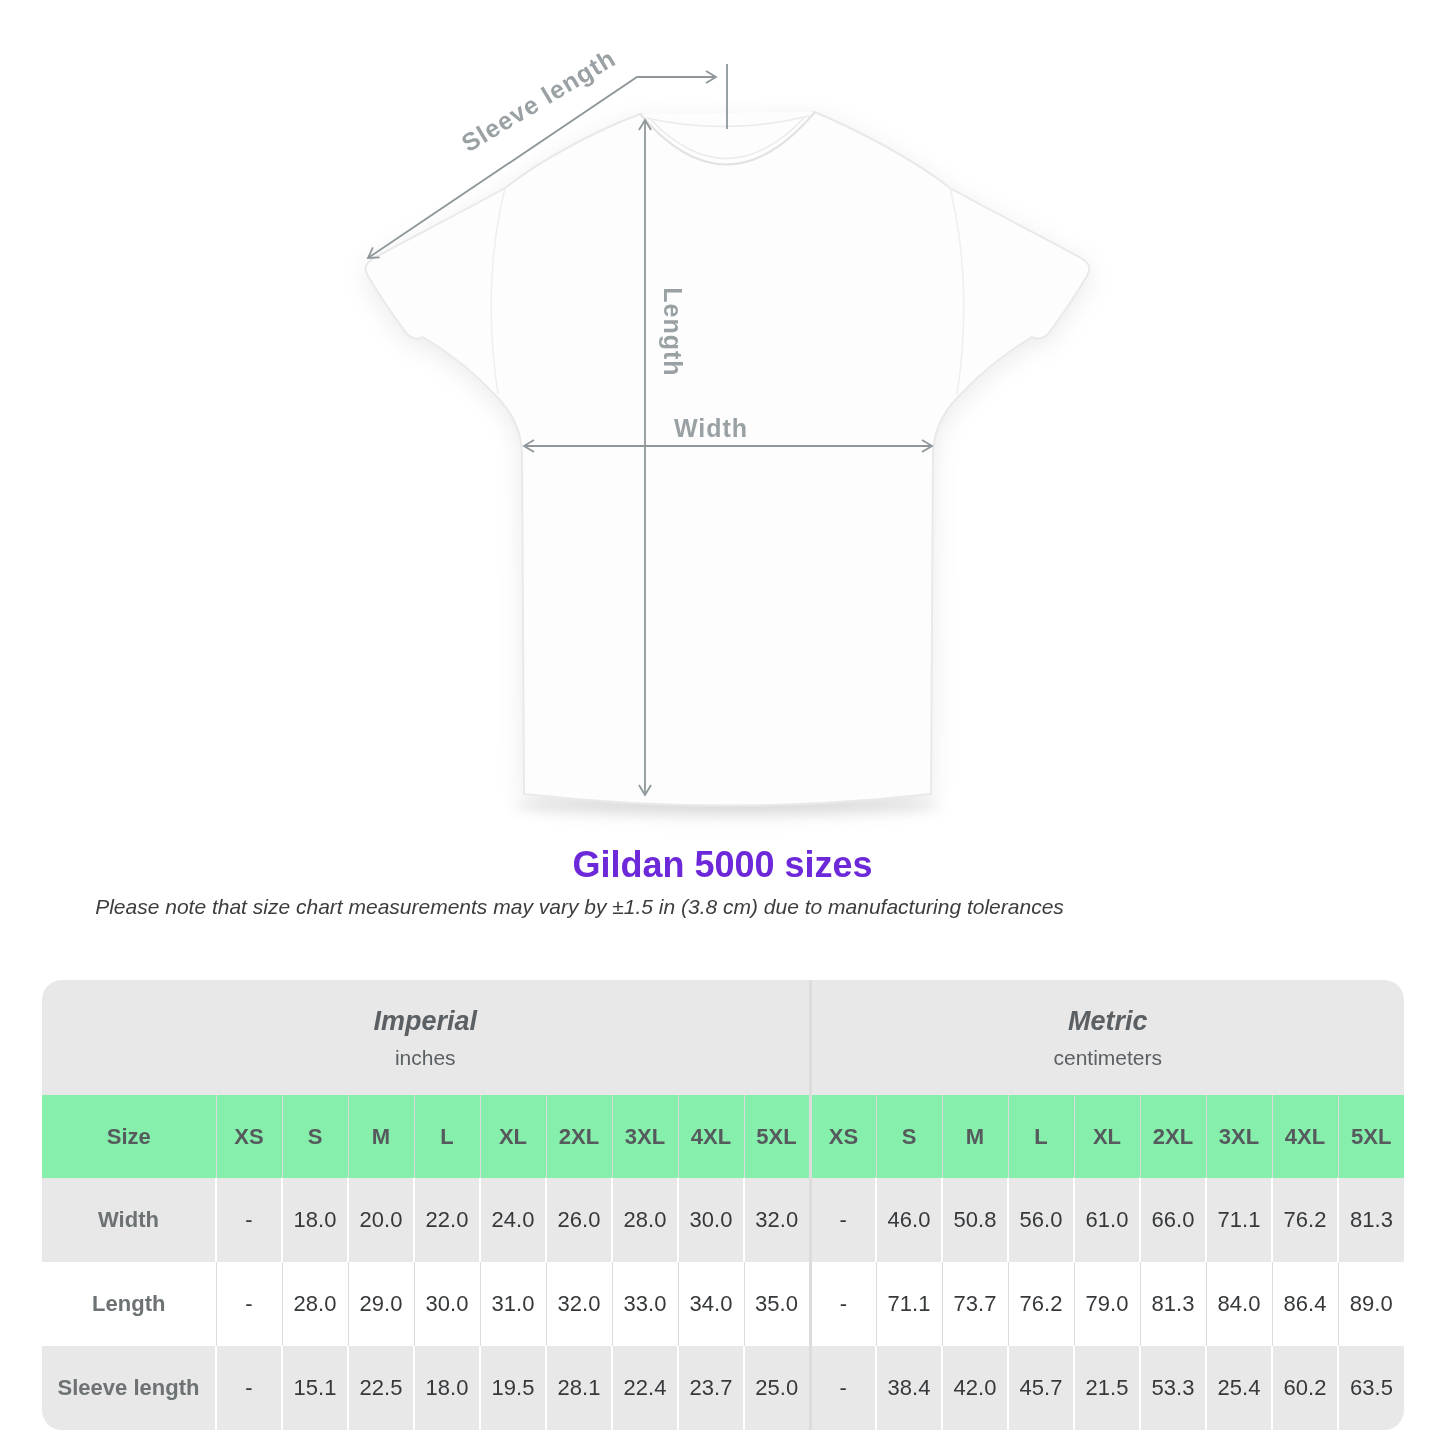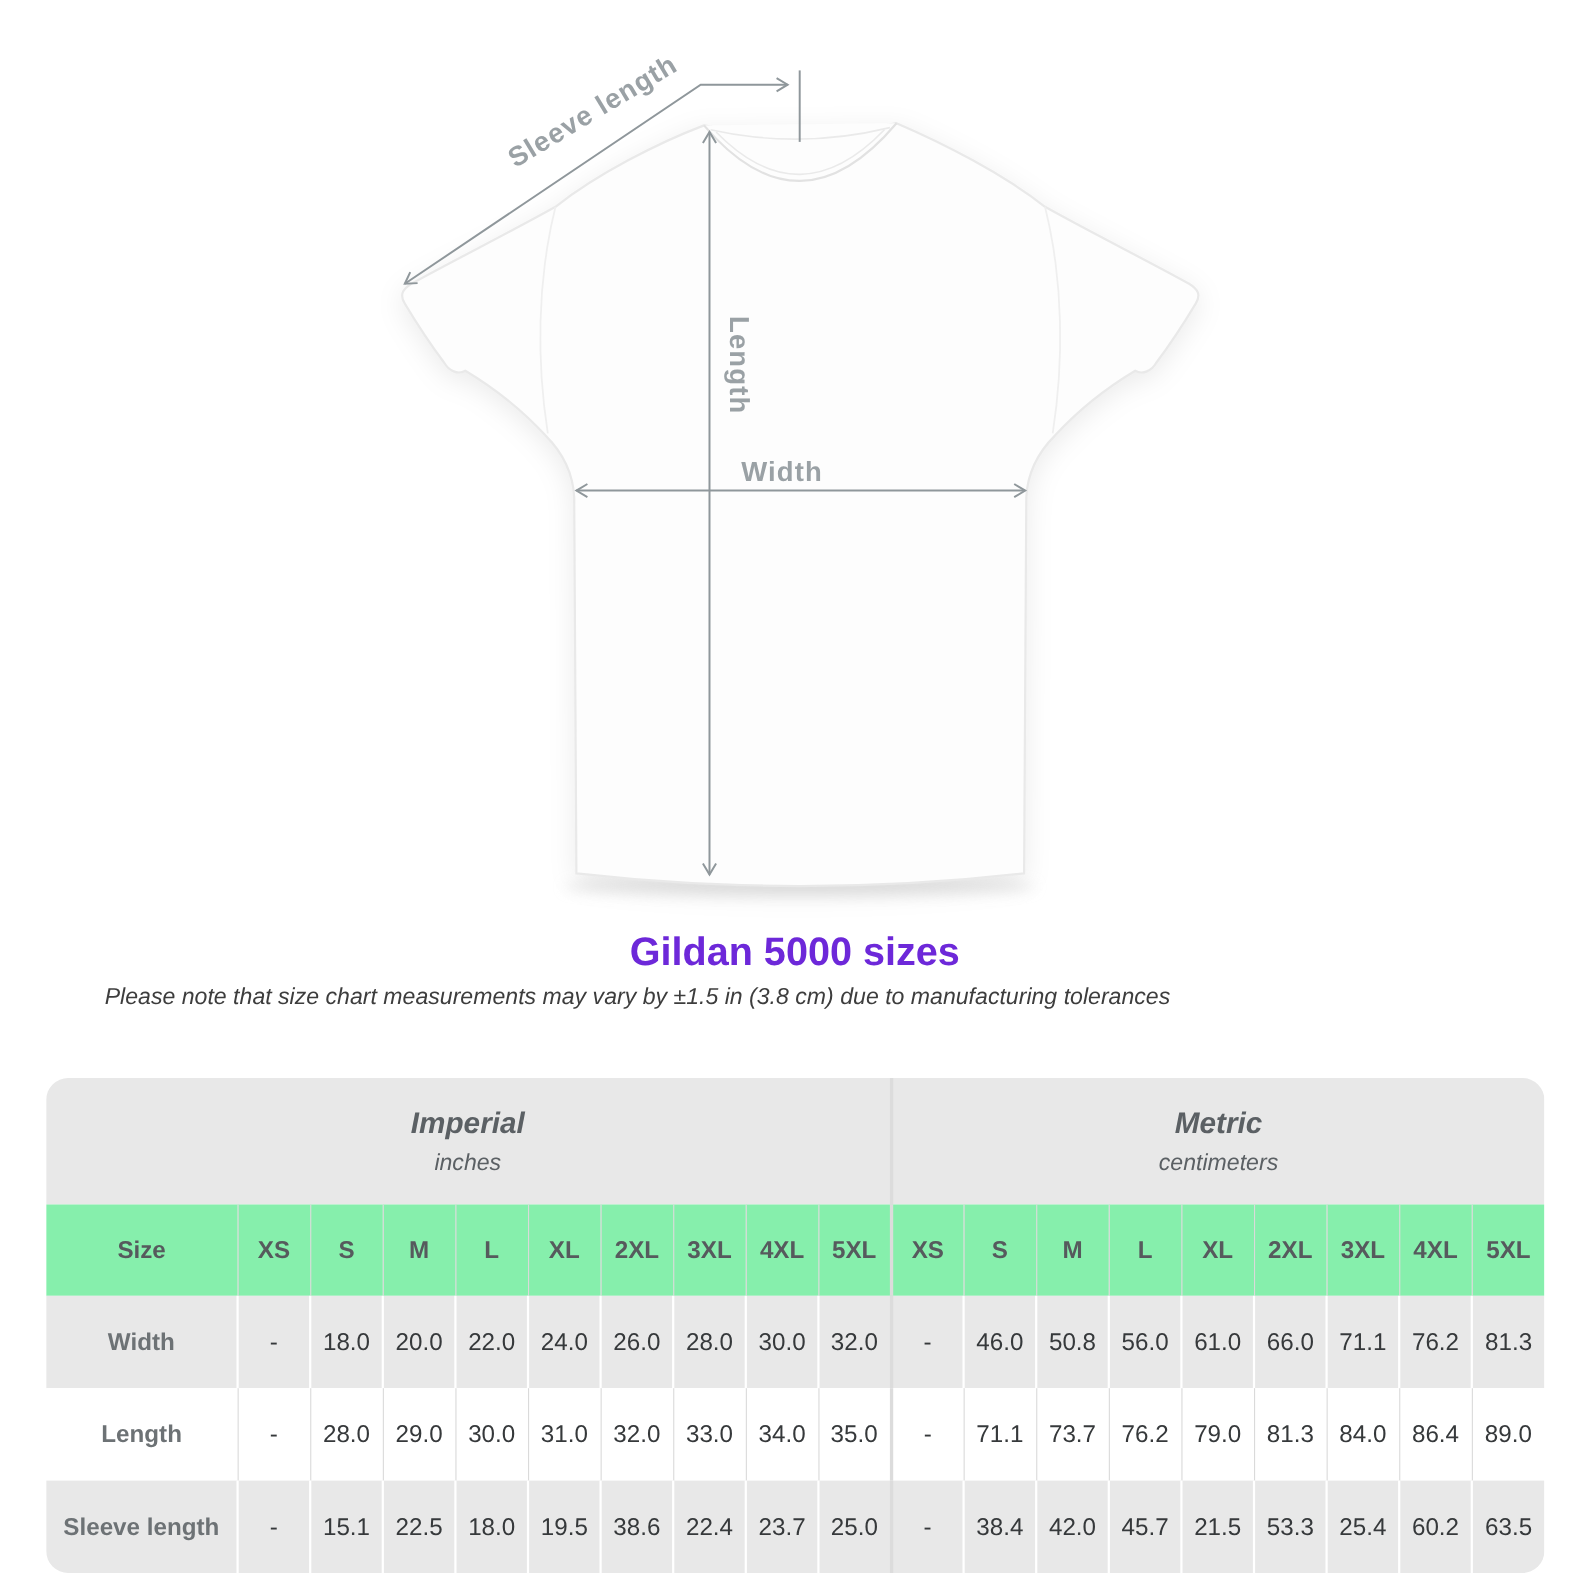--- a/index.html
+++ b/index.html
@@ -31,21 +31,21 @@
   .table-wrap{
     position:absolute;left:42px;top:948px;width:1362px;height:450px;
     border-radius:20px;overflow:hidden;background:#ffffff;margin-top:32px;
   }
   table.size-table{
     width:100%;height:100%;border-collapse:collapse;table-layout:fixed;
   }
   tr.band{height:115px;}
   tr.band td{background:#e8e8e8;vertical-align:middle;text-align:center;padding:0;}
   .group-name{font-size:27px;font-weight:bold;font-style:italic;color:#5b6064;line-height:30px;}
-  .group-unit{font-size:21px;font-style:italic;color:#5b6064;line-height:24px;margin-top:10px;}
+  .group-unit{font-size:21px;color:#5b6064;line-height:24px;margin-top:10px;}
   tr.size-row{height:83px;}
   tr.size-row td{
     background:#86efac;text-align:center;vertical-align:middle;
     font-size:22px;font-weight:bold;color:#565a5d;padding:0;
   }
   tr.data-row{height:84px;}
   tr.data-row td{
     text-align:center;vertical-align:middle;font-size:22px;color:#36393b;padding:0;
   }
   tr.data-row td.row-label{font-weight:bold;color:#6d7275;}
@@ -214,21 +214,21 @@
           <td class="sep">86.4</td>
           <td class="sep">89.0</td>
         </tr>
         <tr class="data-row r-gray">
           <td class="row-label">Sleeve length</td>
           <td class="sep">-</td>
           <td class="sep">15.1</td>
           <td class="sep">22.5</td>
           <td class="sep">18.0</td>
           <td class="sep">19.5</td>
-          <td class="sep">38.6</td>
+          <td class="sep">28.1</td>
           <td class="sep">22.4</td>
           <td class="sep">23.7</td>
           <td class="sep">25.0</td>
           <td class="sep group-start">-</td>
           <td class="sep">38.4</td>
           <td class="sep">42.0</td>
           <td class="sep">45.7</td>
           <td class="sep">21.5</td>
           <td class="sep">53.3</td>
           <td class="sep">25.4</td>

